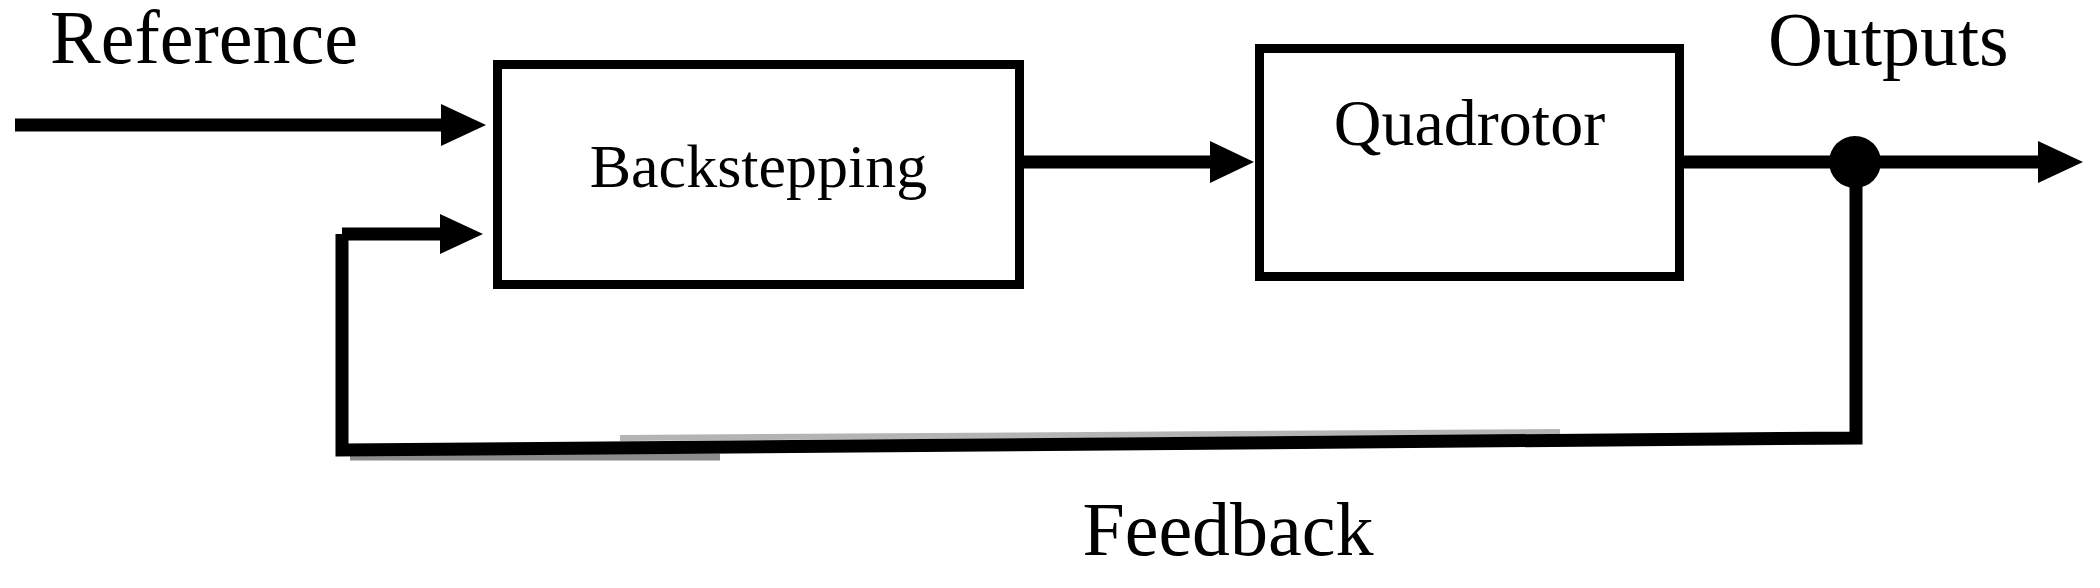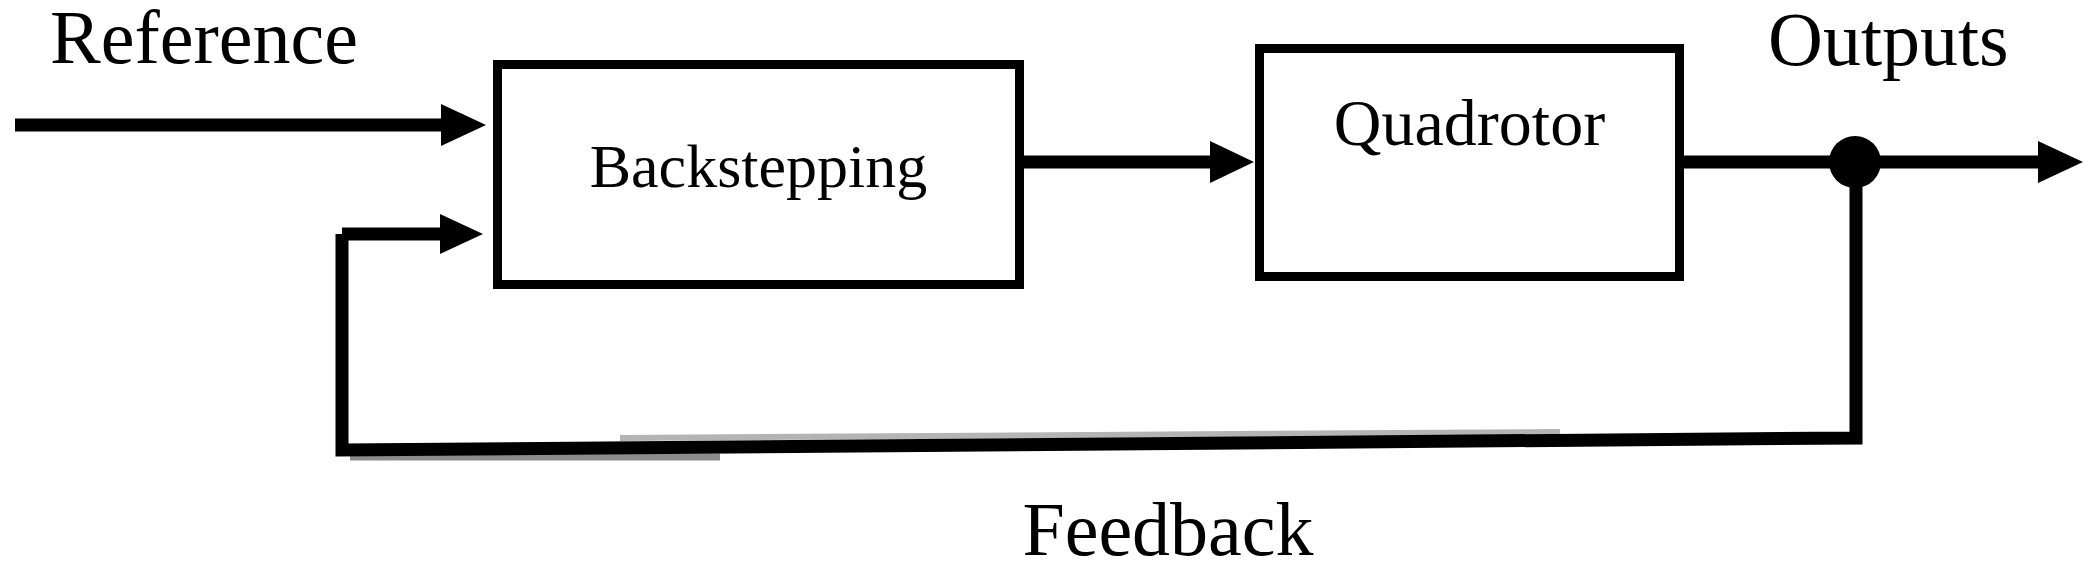--- a/index.html
+++ b/index.html
@@ -59,21 +59,21 @@
     white-space: nowrap;
   }
   .signal-label {
     position: absolute;
     font-size: 76px;
     line-height: 1.1;
     white-space: nowrap;
   }
   #label-reference { left: 50px;  top: -4px; }
   #label-outputs   { left: 1768px; top: -2px; }
-  #label-feedback  { left: 988px; top: 488px; width: 360px; text-align: center; }
+  #label-feedback  { left: 1048px; top: 488px; width: 360px; text-align: center; }
 </style>
 </head>
 <body>
 
 <div id="canvas">
 
   <svg id="wires" viewBox="0 0 2100 588" xmlns="http://www.w3.org/2000/svg">
 
     <line x1="620" y1="438" x2="1560" y2="432" stroke-width="6" stroke="#b4b4b4"></line>
     <line x1="350" y1="457" x2="720" y2="457" stroke-width="7" stroke="#8c8c8c"></line>

